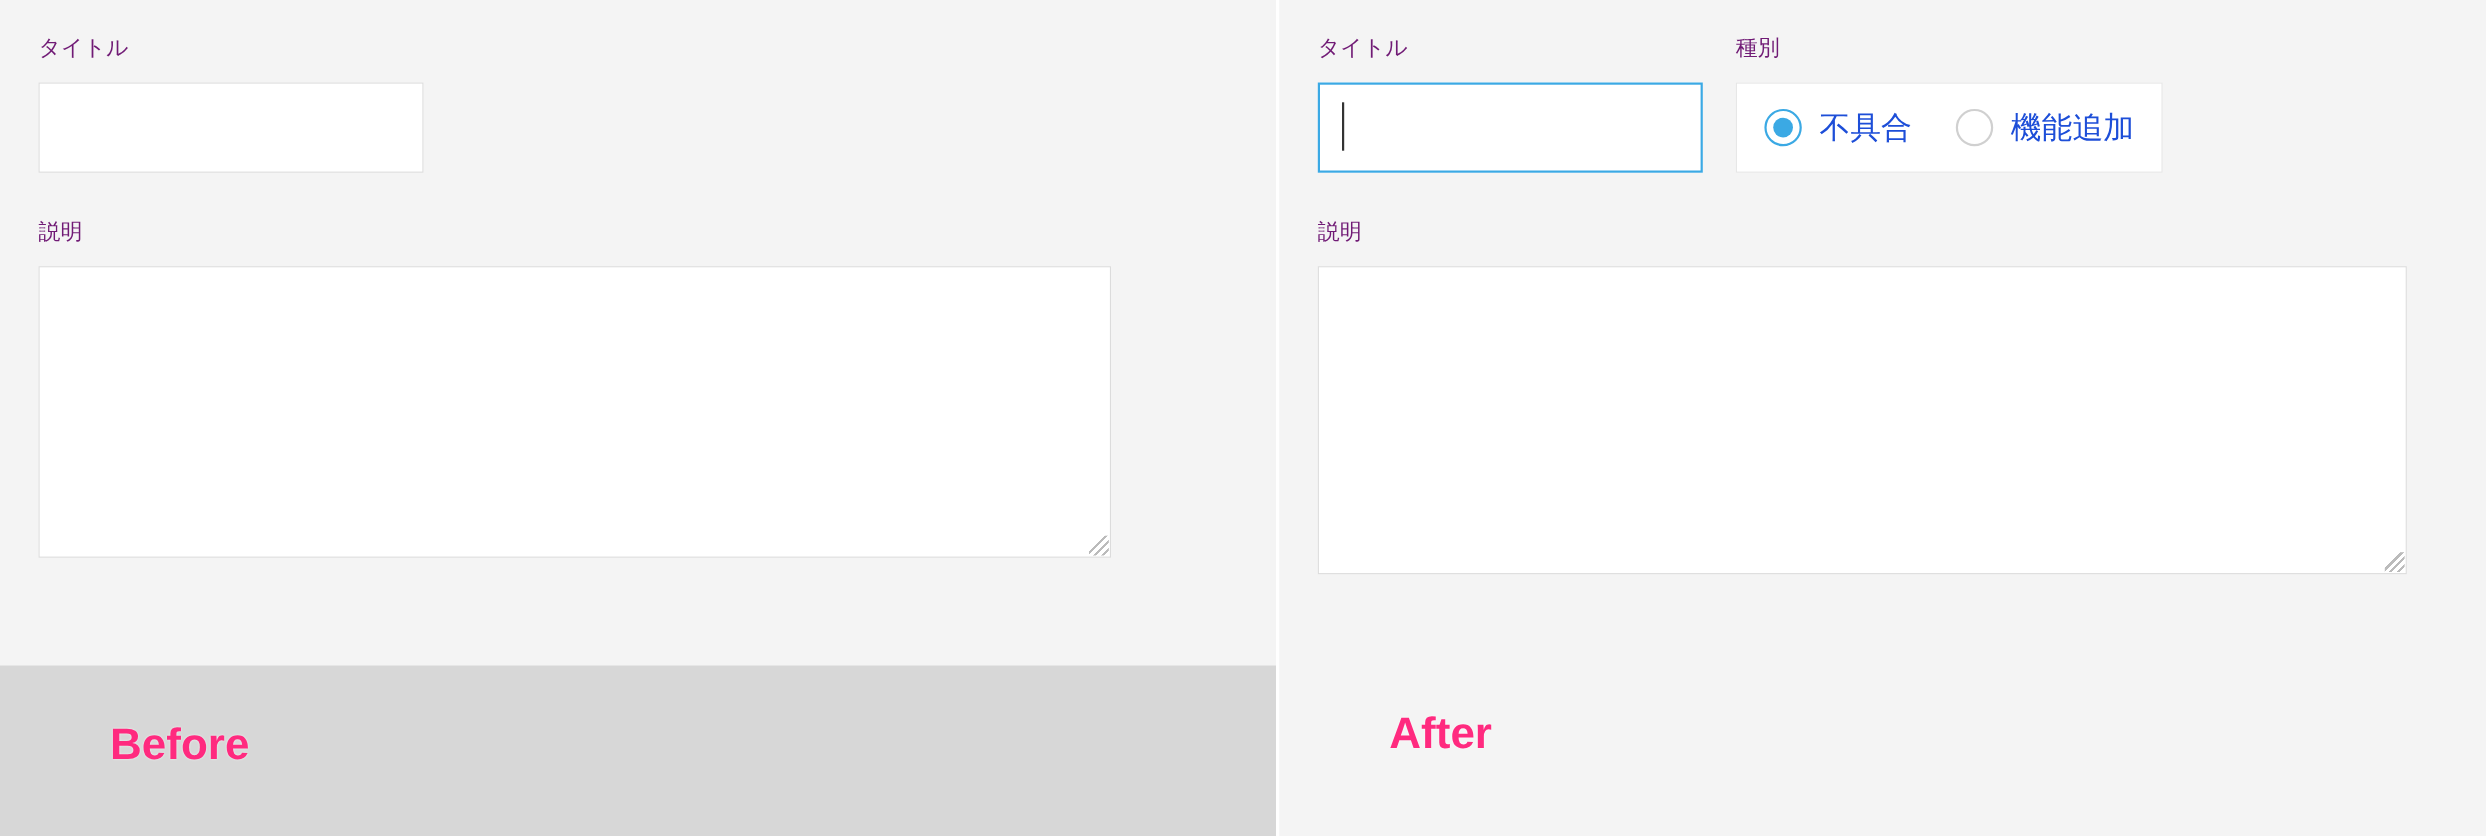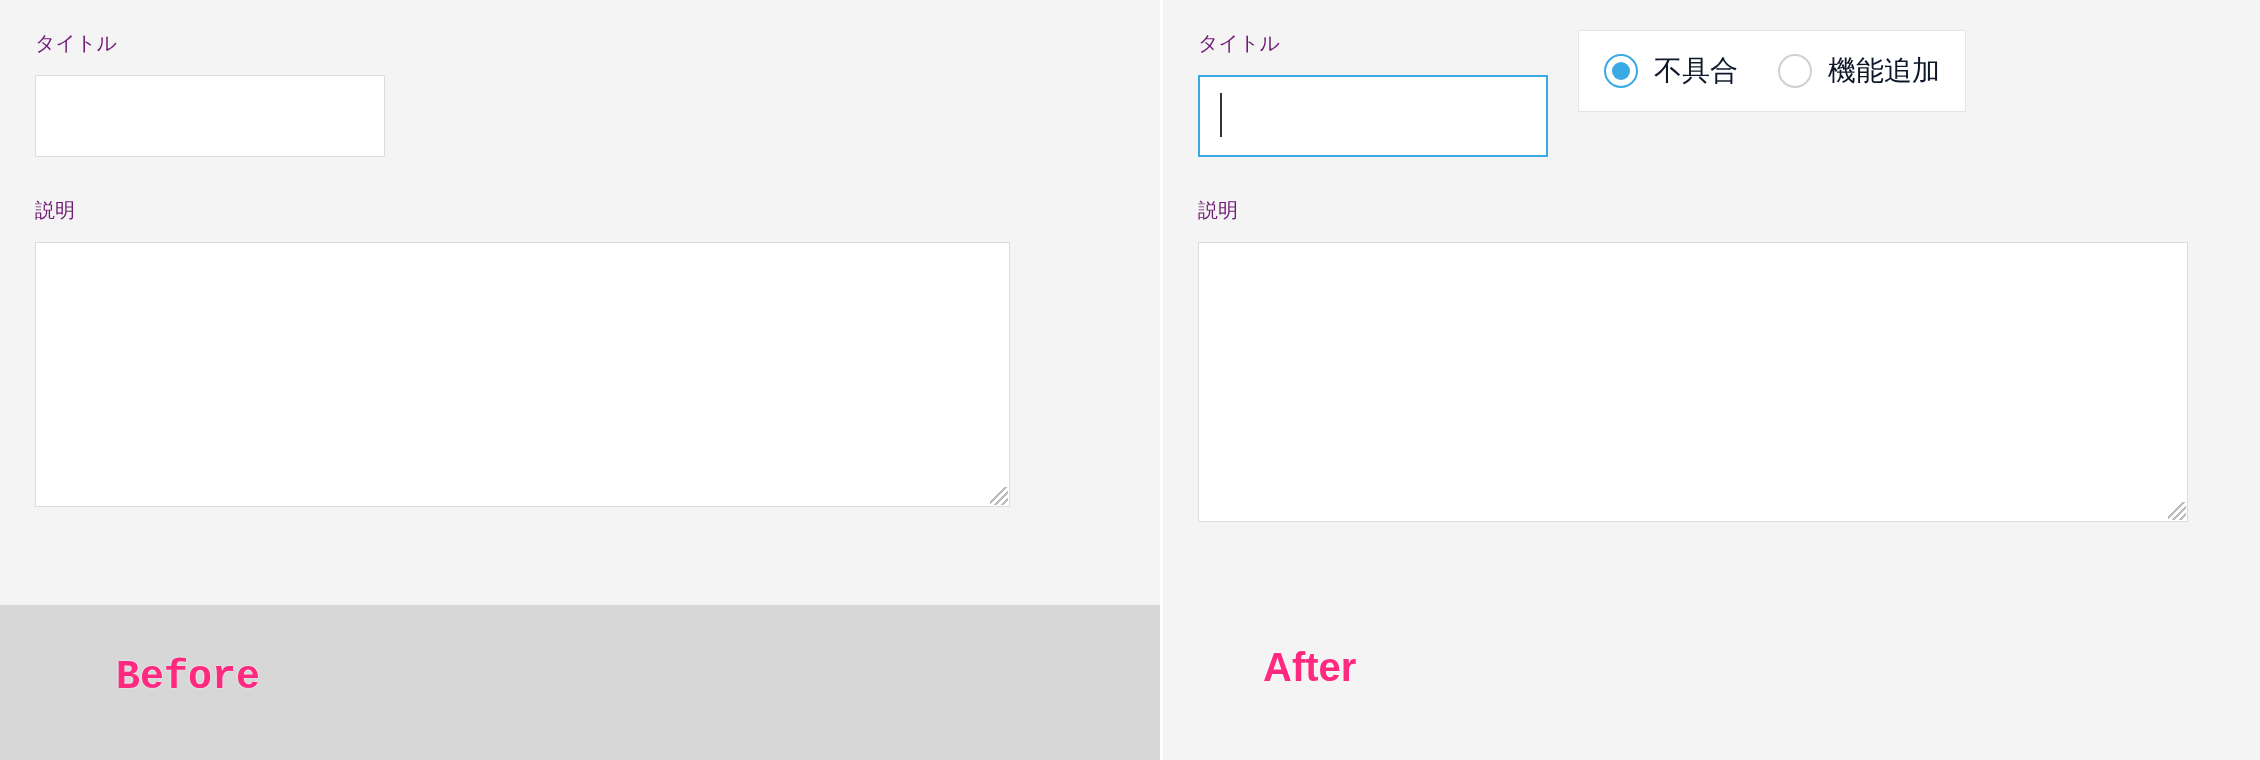--- a/index.html
+++ b/index.html
@@ -41,21 +41,21 @@
       padding: 0 25px;
       gap: 40px;
     }
     .radio { display: inline-flex; align-items: center; gap: 16px; cursor: pointer; }
     .radio-circle {
       width: 34px; height: 34px; border-radius: 50%;
       border: 2px solid #d0d0d0; background: #ffffff; display: inline-flex; align-items: center; justify-content: center;
     }
     .radio-circle.checked { border-color: #3ba9e4; }
     .radio-dot { width: 18px; height: 18px; border-radius: 50%; background: #3ba9e4; }
-    .radio-text { color: #0f172a; font-size: 28px; }
+    .radio-text { color: #1d4ed8; font-size: 28px; }
     .user-row { display: flex; align-items: stretch; gap: 14px; }
     .user-input {
       background: #ffffff;
       border: 1px solid #dcdcdc;
       height: 82px;
       padding: 10px 18px;
       font-size: 28px;
       outline: none;
       width: 480px;
     }
@@ -109,35 +109,36 @@
 
     <div class="group">
       <span class="label">説明</span>
       <div class="textarea-wrap" style="width:975px; height:265px;">
         <textarea class="textarea" style="width: 975px; height: 265px;"></textarea>
         <span class="resize-grip"></span>
       </div>
     </div>
 
     <div class="left-footer"></div>
-    <span class="badge" style="left:116px; bottom:60px;font-family:Liberation Mono, monospace;">Before</span>
+    <span class="badge" style="left:100px; bottom:60px;">Before</span>
   </div>
 
   <div class="pane right">
 
     <div class="row group">
       <div class="col">
         <span class="label">タイトル</span>
         <div style="position:relative; width:350px; height:82px;">
           <input class="input focused" style="width: 350px;" value="">
           <span class="cursor-bar"></span>
         </div>
       </div>
 
       <div class="col">
+        <span class="label">種別</span>
         <div class="radio-group">
           <span class="radio">
             <span class="radio-circle checked">
               <span class="radio-dot"></span>
             </span>
             <span class="radio-text">不具合</span>
           </span>
           <span class="radio">
             <span class="radio-circle"></span>
             <span class="radio-text">機能追加</span>

